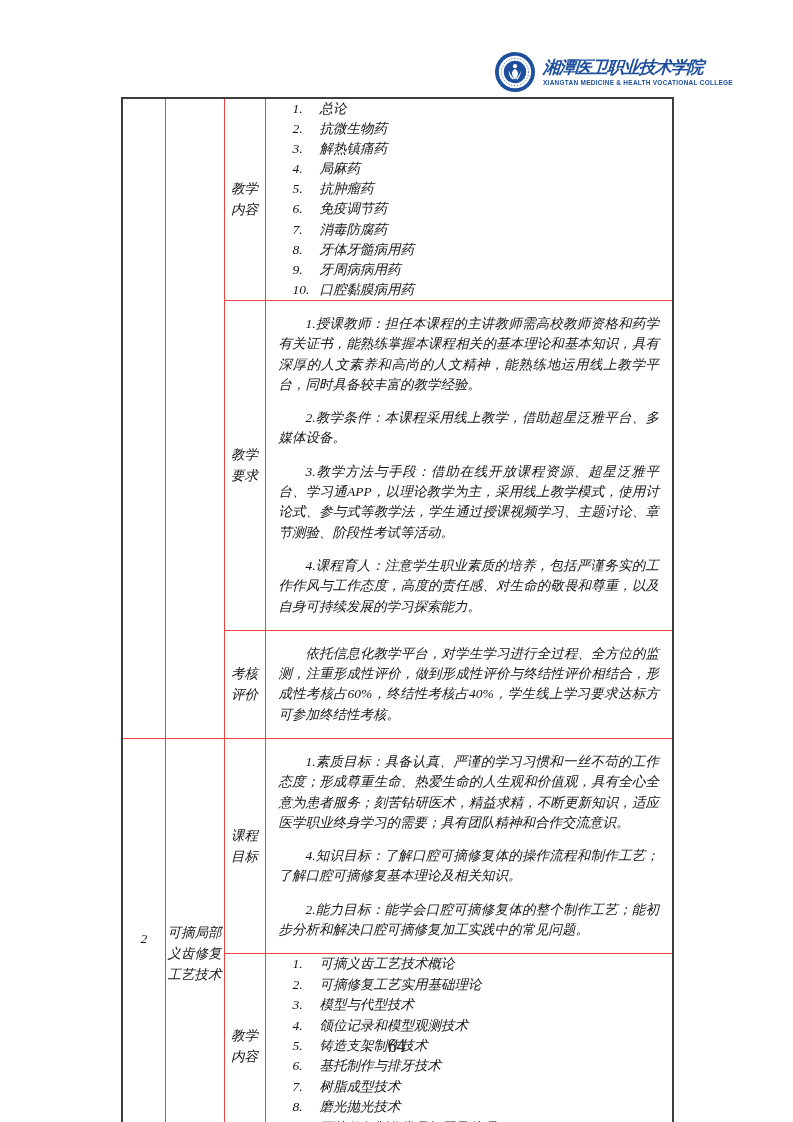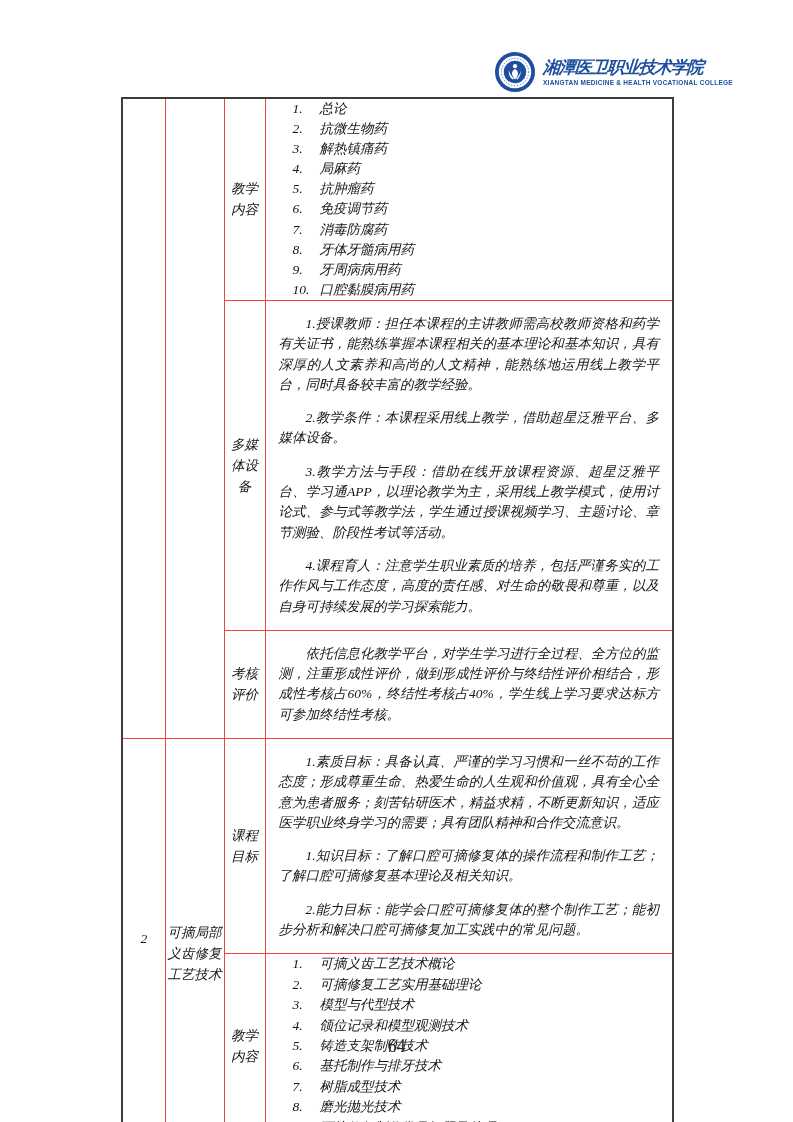--- a/index.html
+++ b/index.html
@@ -124,21 +124,21 @@
             <li><span class="n">6.</span><span>免疫调节药</span></li>
             <li><span class="n">7.</span><span>消毒防腐药</span></li>
             <li><span class="n">8.</span><span>牙体牙髓病用药</span></li>
             <li><span class="n">9.</span><span>牙周病病用药</span></li>
             <li><span class="n">10.</span><span>口腔黏膜病用药</span></li>
           </ul>
         </td>
       </tr>
       <tr style="height:265px">
         <td class="label-cell">
-          <span class="label-wrap">多媒体设备</span>
+          <span class="label-wrap">教学要求</span>
         </td>
         <td class="body-cell">
           <p>1.授课教师：担任本课程的主讲教师需高校教师资格和药学有关证书，能熟练掌握本课程相关的基本理论和基本知识，具有深厚的人文素养和高尚的人文精神，能熟练地运用线上教学平台，同时具备较丰富的教学经验。</p>
           <p>2.教学条件：本课程采用线上教学，借助超星泛雅平台、多媒体设备。</p>
           <p>3.教学方法与手段：借助在线开放课程资源、超星泛雅平台、学习通APP，以理论教学为主，采用线上教学模式，使用讨论式、参与式等教学法，学生通过授课视频学习、主题讨论、章节测验、阶段性考试等活动。</p>
           <p>4.课程育人：注意学生职业素质的培养，包括严谨务实的工作作风与工作态度，高度的责任感、对生命的敬畏和尊重，以及自身可持续发展的学习探索能力。</p>
         </td>
       </tr>
       <tr style="height:63px">
         <td class="label-cell">
@@ -152,21 +152,21 @@
       <tr style="height:162px">
         <td class="num-cell" rowspan="2">2</td>
         <td class="course-cell" rowspan="2">
           <span class="course-wrap">可摘局部义齿修复工艺技术</span>
         </td>
         <td class="label-cell">
           <span class="label-wrap">课程目标</span>
         </td>
         <td class="body-cell">
           <p>1.素质目标：具备认真、严谨的学习习惯和一丝不苟的工作态度；形成尊重生命、热爱生命的人生观和价值观，具有全心全意为患者服务；刻苦钻研医术，精益求精，不断更新知识，适应医学职业终身学习的需要；具有团队精神和合作交流意识。</p>
-          <p>1.知识目标：了解口腔可摘修复体的操作流程和制作工艺；了解口腔可摘修复基本理论及相关知识。</p>
+          <p>4.知识目标：了解口腔可摘修复体的操作流程和制作工艺；了解口腔可摘修复基本理论及相关知识。</p>
           <p>2.能力目标：能学会口腔可摘修复体的整个制作工艺；能初步分析和解决口腔可摘修复加工实践中的常见问题。</p>
         </td>
       </tr>
       <tr style="height:185px">
         <td class="label-cell">
           <span class="label-wrap">教学内容</span>
         </td>
         <td class="body-cell">
           <ul class="num-list nine">
             <li><span class="n">1.</span><span>可摘义齿工艺技术概论</span></li>

